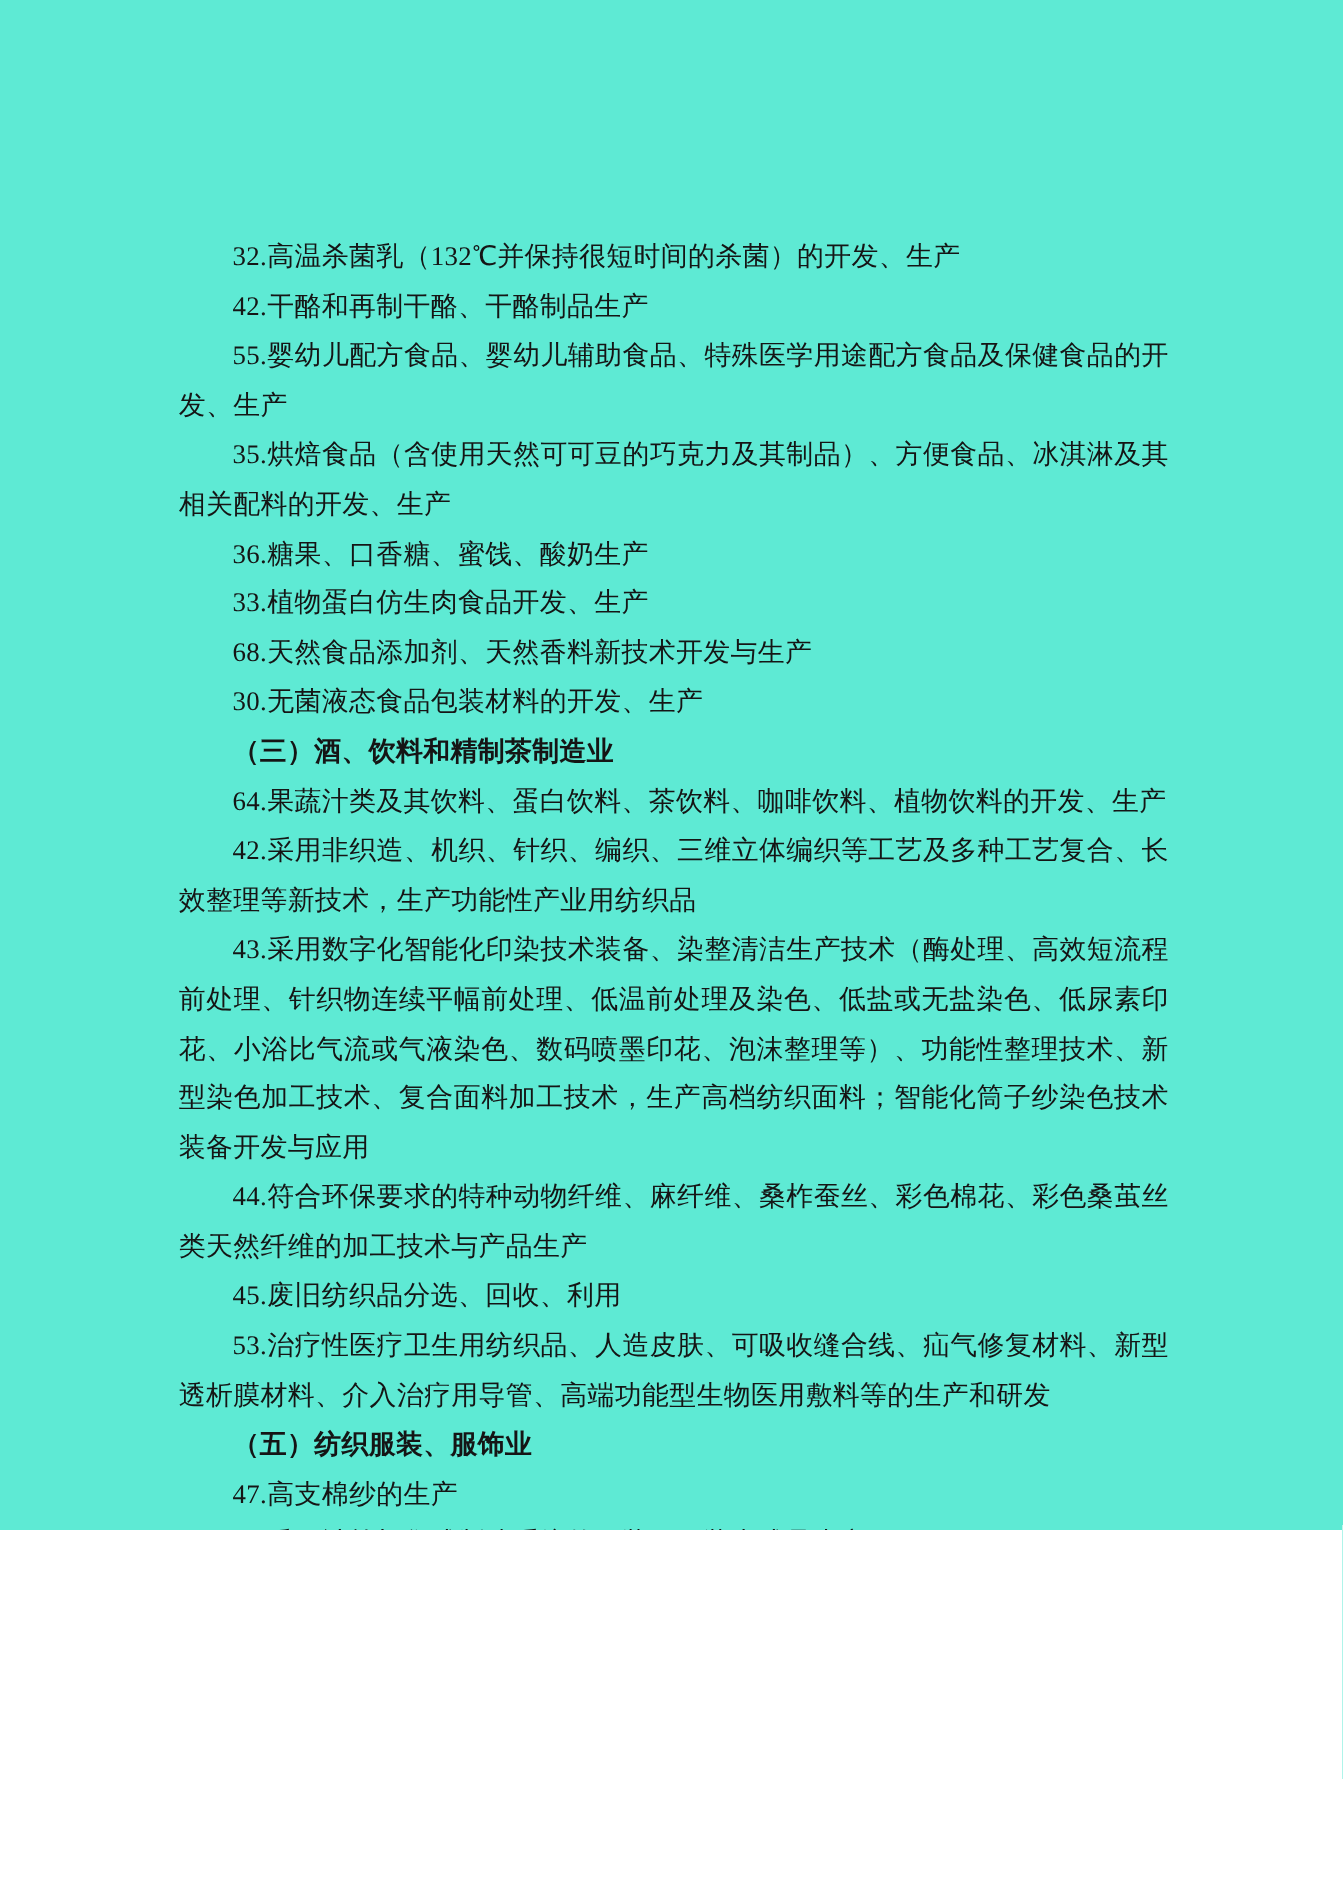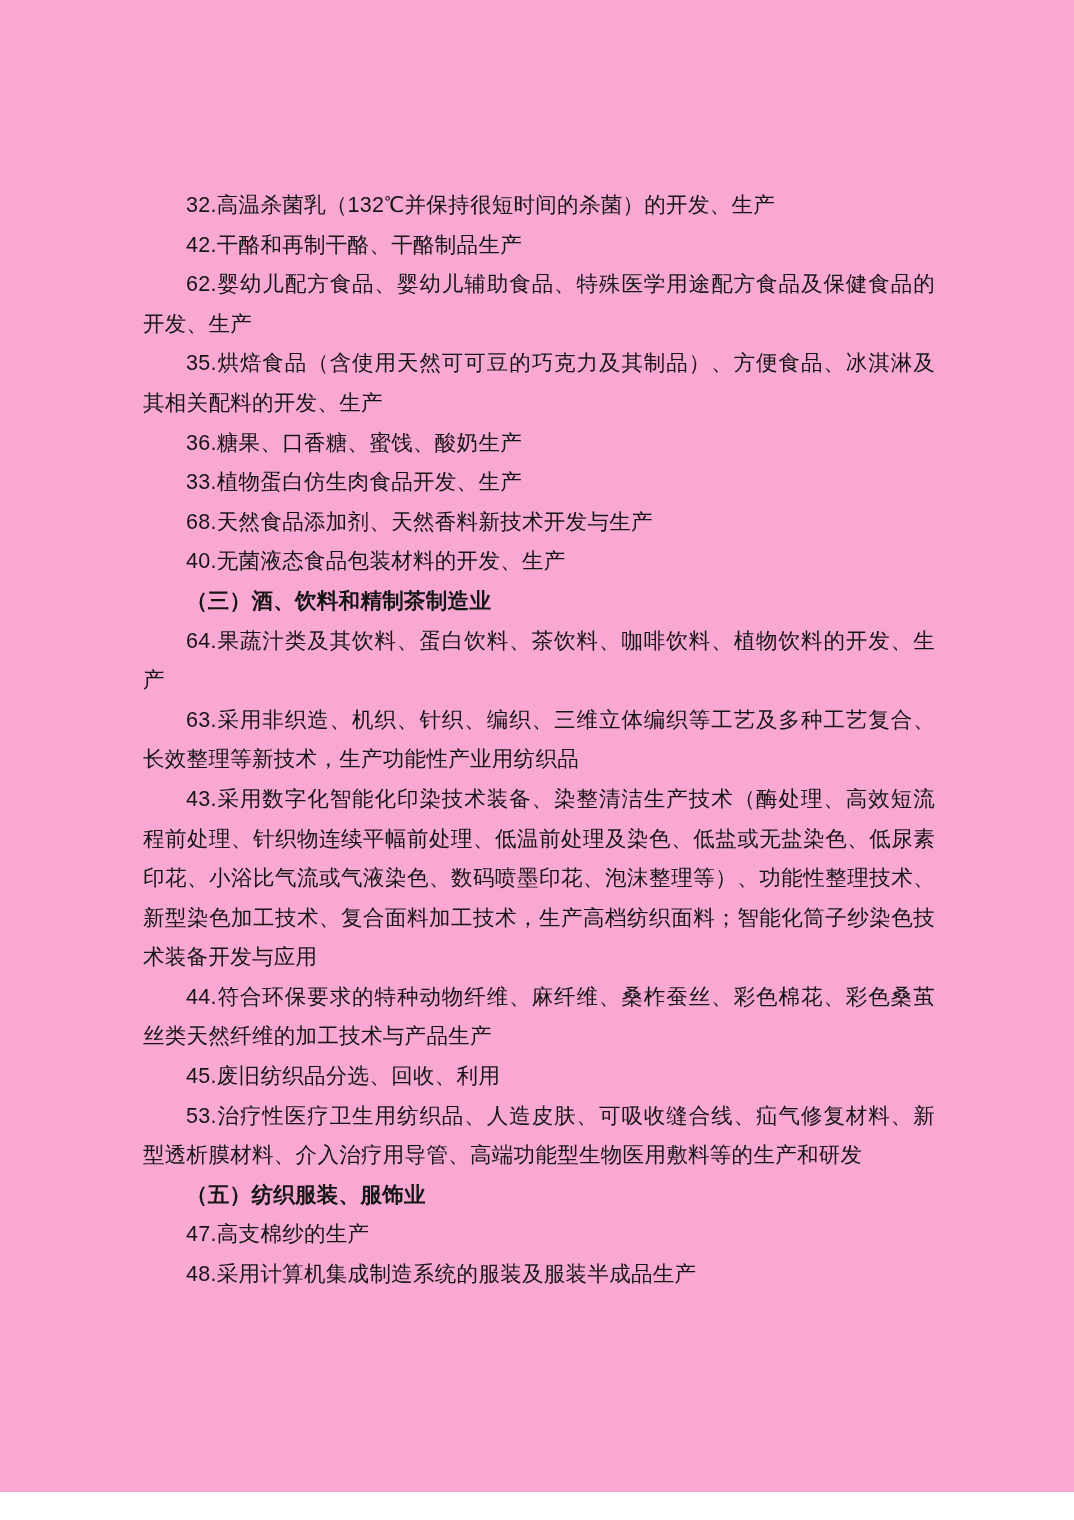--- a/index.html
+++ b/index.html
@@ -3,24 +3,24 @@
 <meta charset="utf-8">
 <style>
   html, body {
     margin: 0;
     padding: 0;
     background: #ffffff;
   }
   .page {
     position: relative;
     width: 1074px;
-    height: 1492px;
-    background: #f9a8d4;
+    height: 1224px;
+    background: #5eead4;
     overflow: hidden;
-    font-family: Liberation Sans, sans-serif;
+    font-family: Liberation Serif, serif;
   }
   .doc-body {
     position: absolute;
     left: 143px;
     right: 139px;
     top: 186px;
   }
   .doc-body p {
     margin: 0;
     padding: 0;
@@ -37,29 +37,29 @@
     font-weight: bold;
   }
 </style>
 </head>
 <body>
 
 <div class="page">
   <div class="doc-body">
     <p>32.高温杀菌乳（132℃并保持很短时间的杀菌）的开发、生产</p>
     <p>42.干酪和再制干酪、干酪制品生产</p>
-    <p>62.婴幼儿配方食品、婴幼儿辅助食品、特殊医学用途配方食品及保健食品的开发、生产</p>
+    <p>55.婴幼儿配方食品、婴幼儿辅助食品、特殊医学用途配方食品及保健食品的开发、生产</p>
     <p>35.烘焙食品（含使用天然可可豆的巧克力及其制品）、方便食品、冰淇淋及其相关配料的开发、生产</p>
     <p>36.糖果、口香糖、蜜饯、酸奶生产</p>
     <p>33.植物蛋白仿生肉食品开发、生产</p>
     <p>68.天然食品添加剂、天然香料新技术开发与生产</p>
-    <p>40.无菌液态食品包装材料的开发、生产</p>
+    <p>30.无菌液态食品包装材料的开发、生产</p>
     <p class="heading">（三）酒、饮料和精制茶制造业</p>
     <p>64.果蔬汁类及其饮料、蛋白饮料、茶饮料、咖啡饮料、植物饮料的开发、生产</p>
-    <p>63.采用非织造、机织、针织、编织、三维立体编织等工艺及多种工艺复合、长效整理等新技术，生产功能性产业用纺织品</p>
+    <p>42.采用非织造、机织、针织、编织、三维立体编织等工艺及多种工艺复合、长效整理等新技术，生产功能性产业用纺织品</p>
     <p>43.采用数字化智能化印染技术装备、染整清洁生产技术（酶处理、高效短流程前处理、针织物连续平幅前处理、低温前处理及染色、低盐或无盐染色、低尿素印花、小浴比气流或气液染色、数码喷墨印花、泡沫整理等）、功能性整理技术、新型染色加工技术、复合面料加工技术，生产高档纺织面料；智能化筒子纱染色技术装备开发与应用</p>
     <p>44.符合环保要求的特种动物纤维、麻纤维、桑柞蚕丝、彩色棉花、彩色桑茧丝类天然纤维的加工技术与产品生产</p>
     <p>45.废旧纺织品分选、回收、利用</p>
     <p>53.治疗性医疗卫生用纺织品、人造皮肤、可吸收缝合线、疝气修复材料、新型透析膜材料、介入治疗用导管、高端功能型生物医用敷料等的生产和研发</p>
     <p class="heading">（五）纺织服装、服饰业</p>
     <p>47.高支棉纱的生产</p>
     <p>48.采用计算机集成制造系统的服装及服装半成品生产</p>
   </div>
 </div>
 

